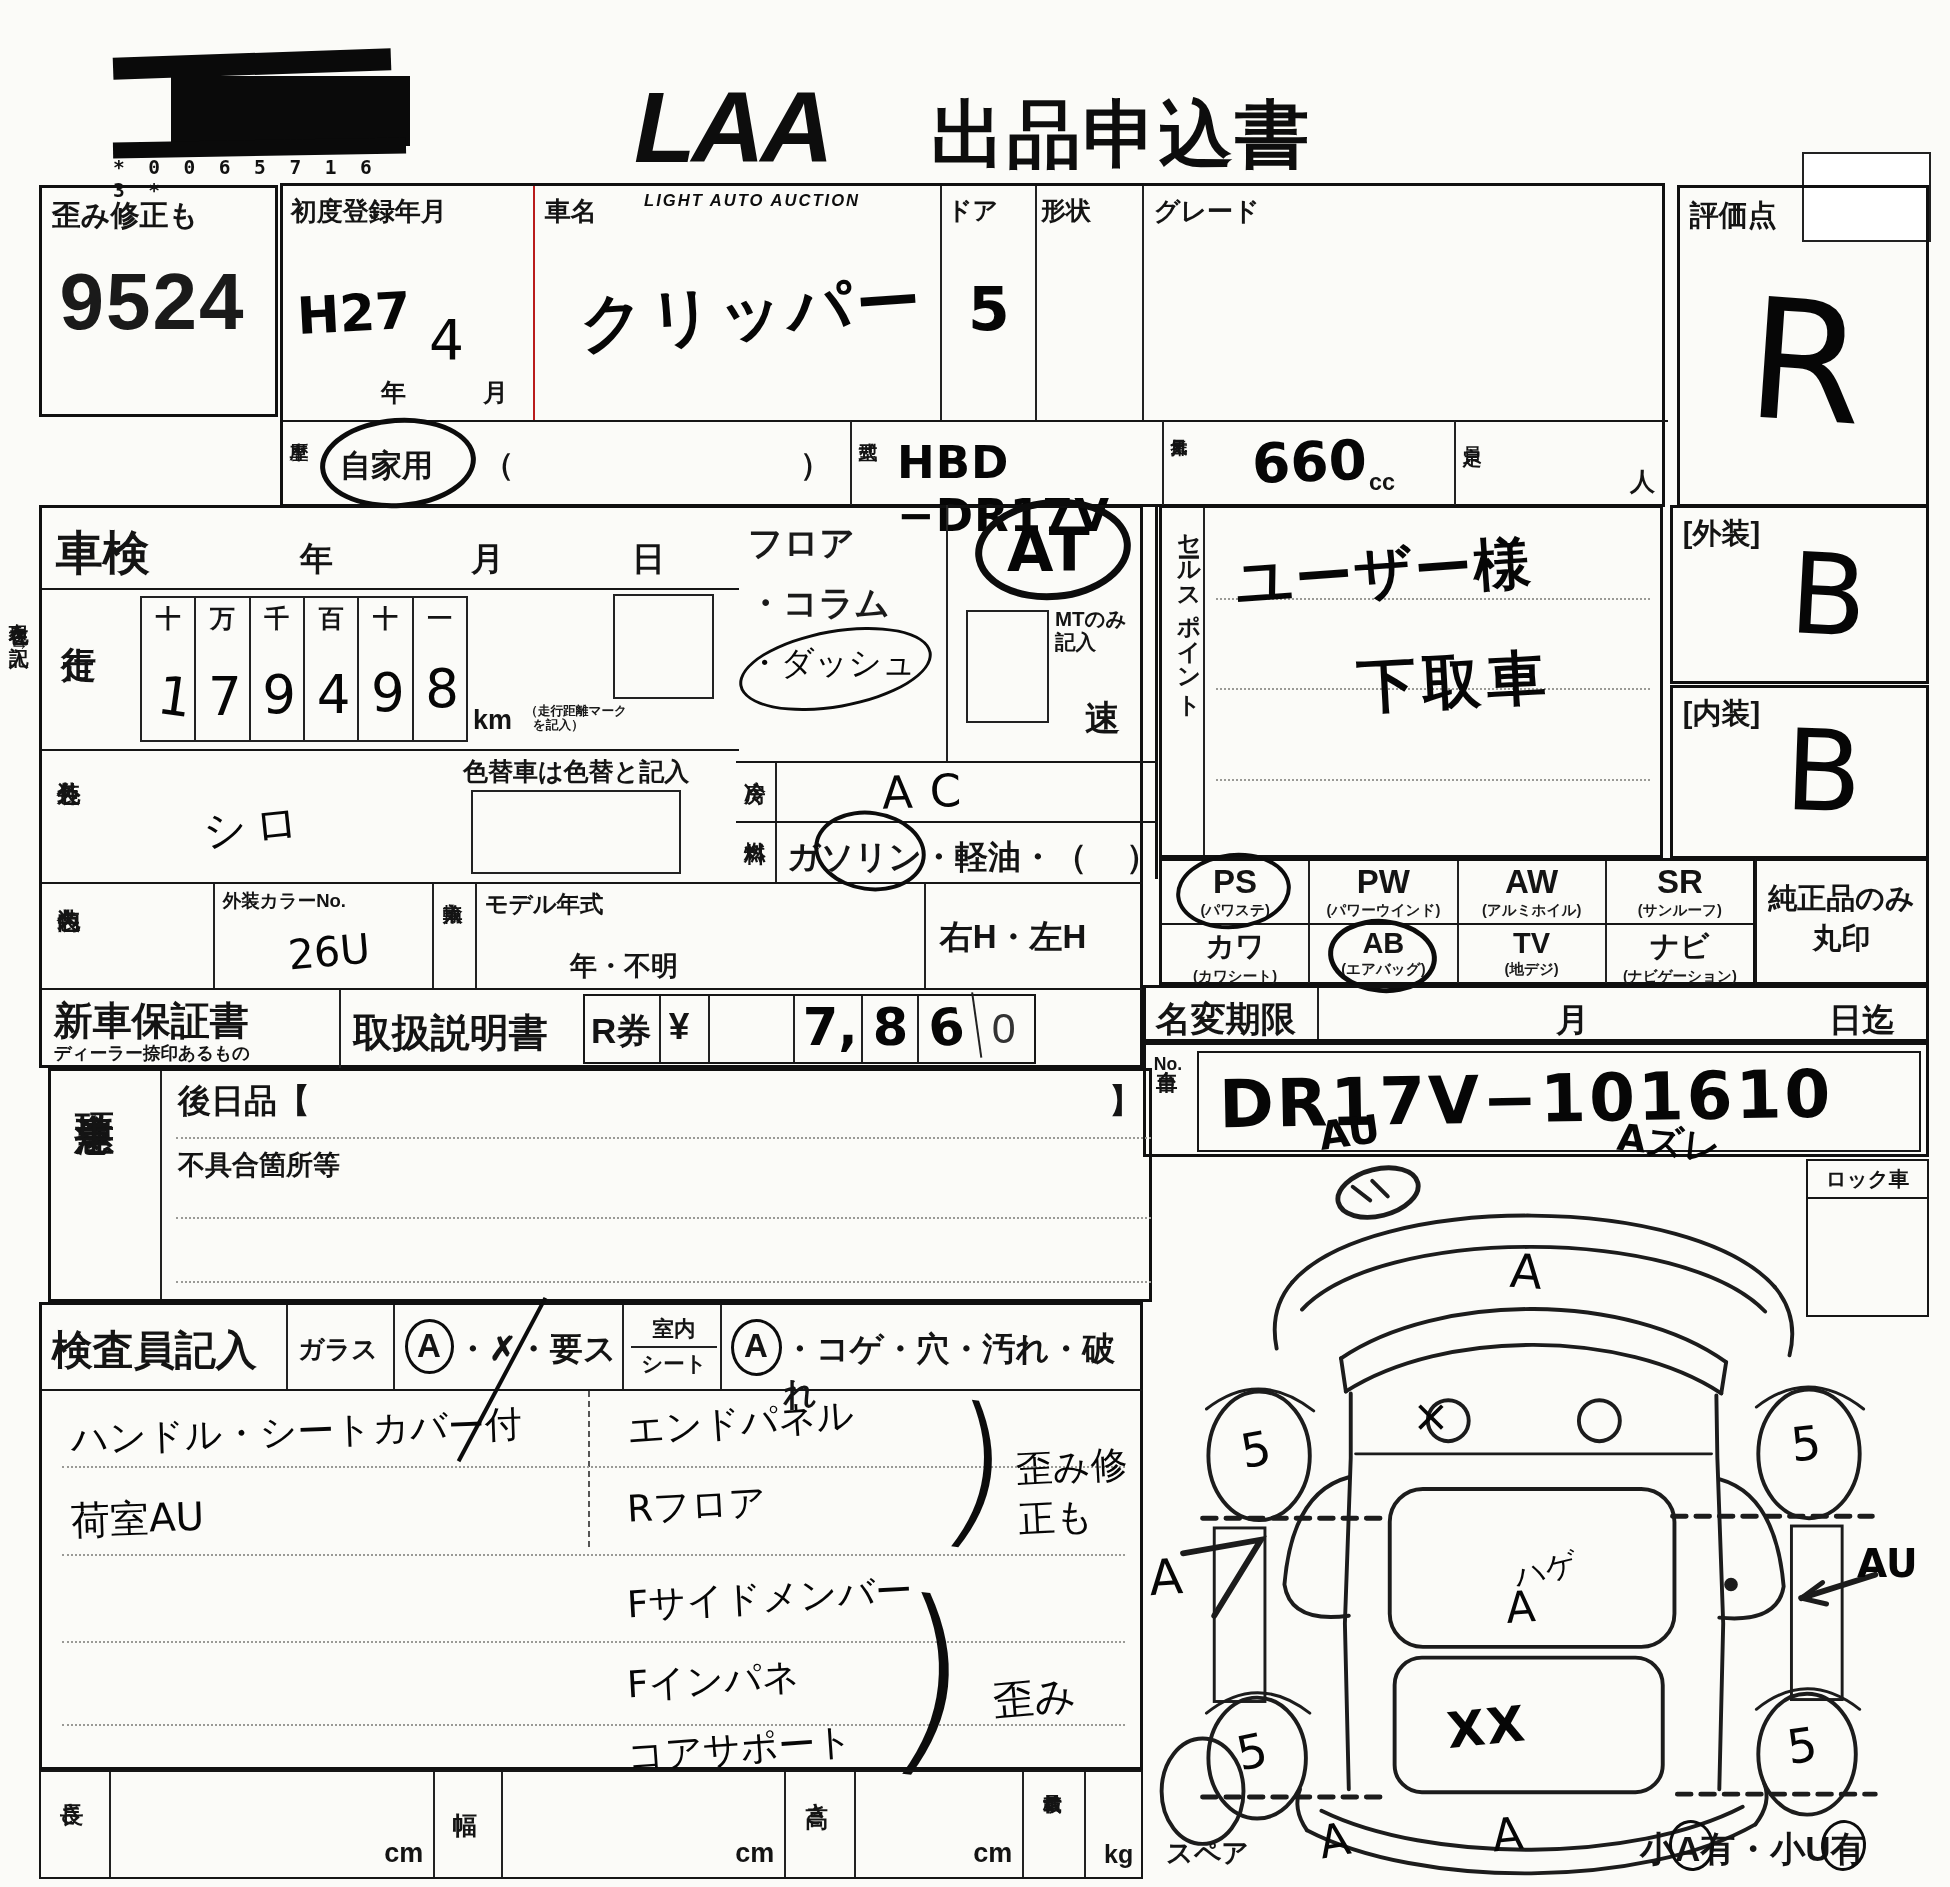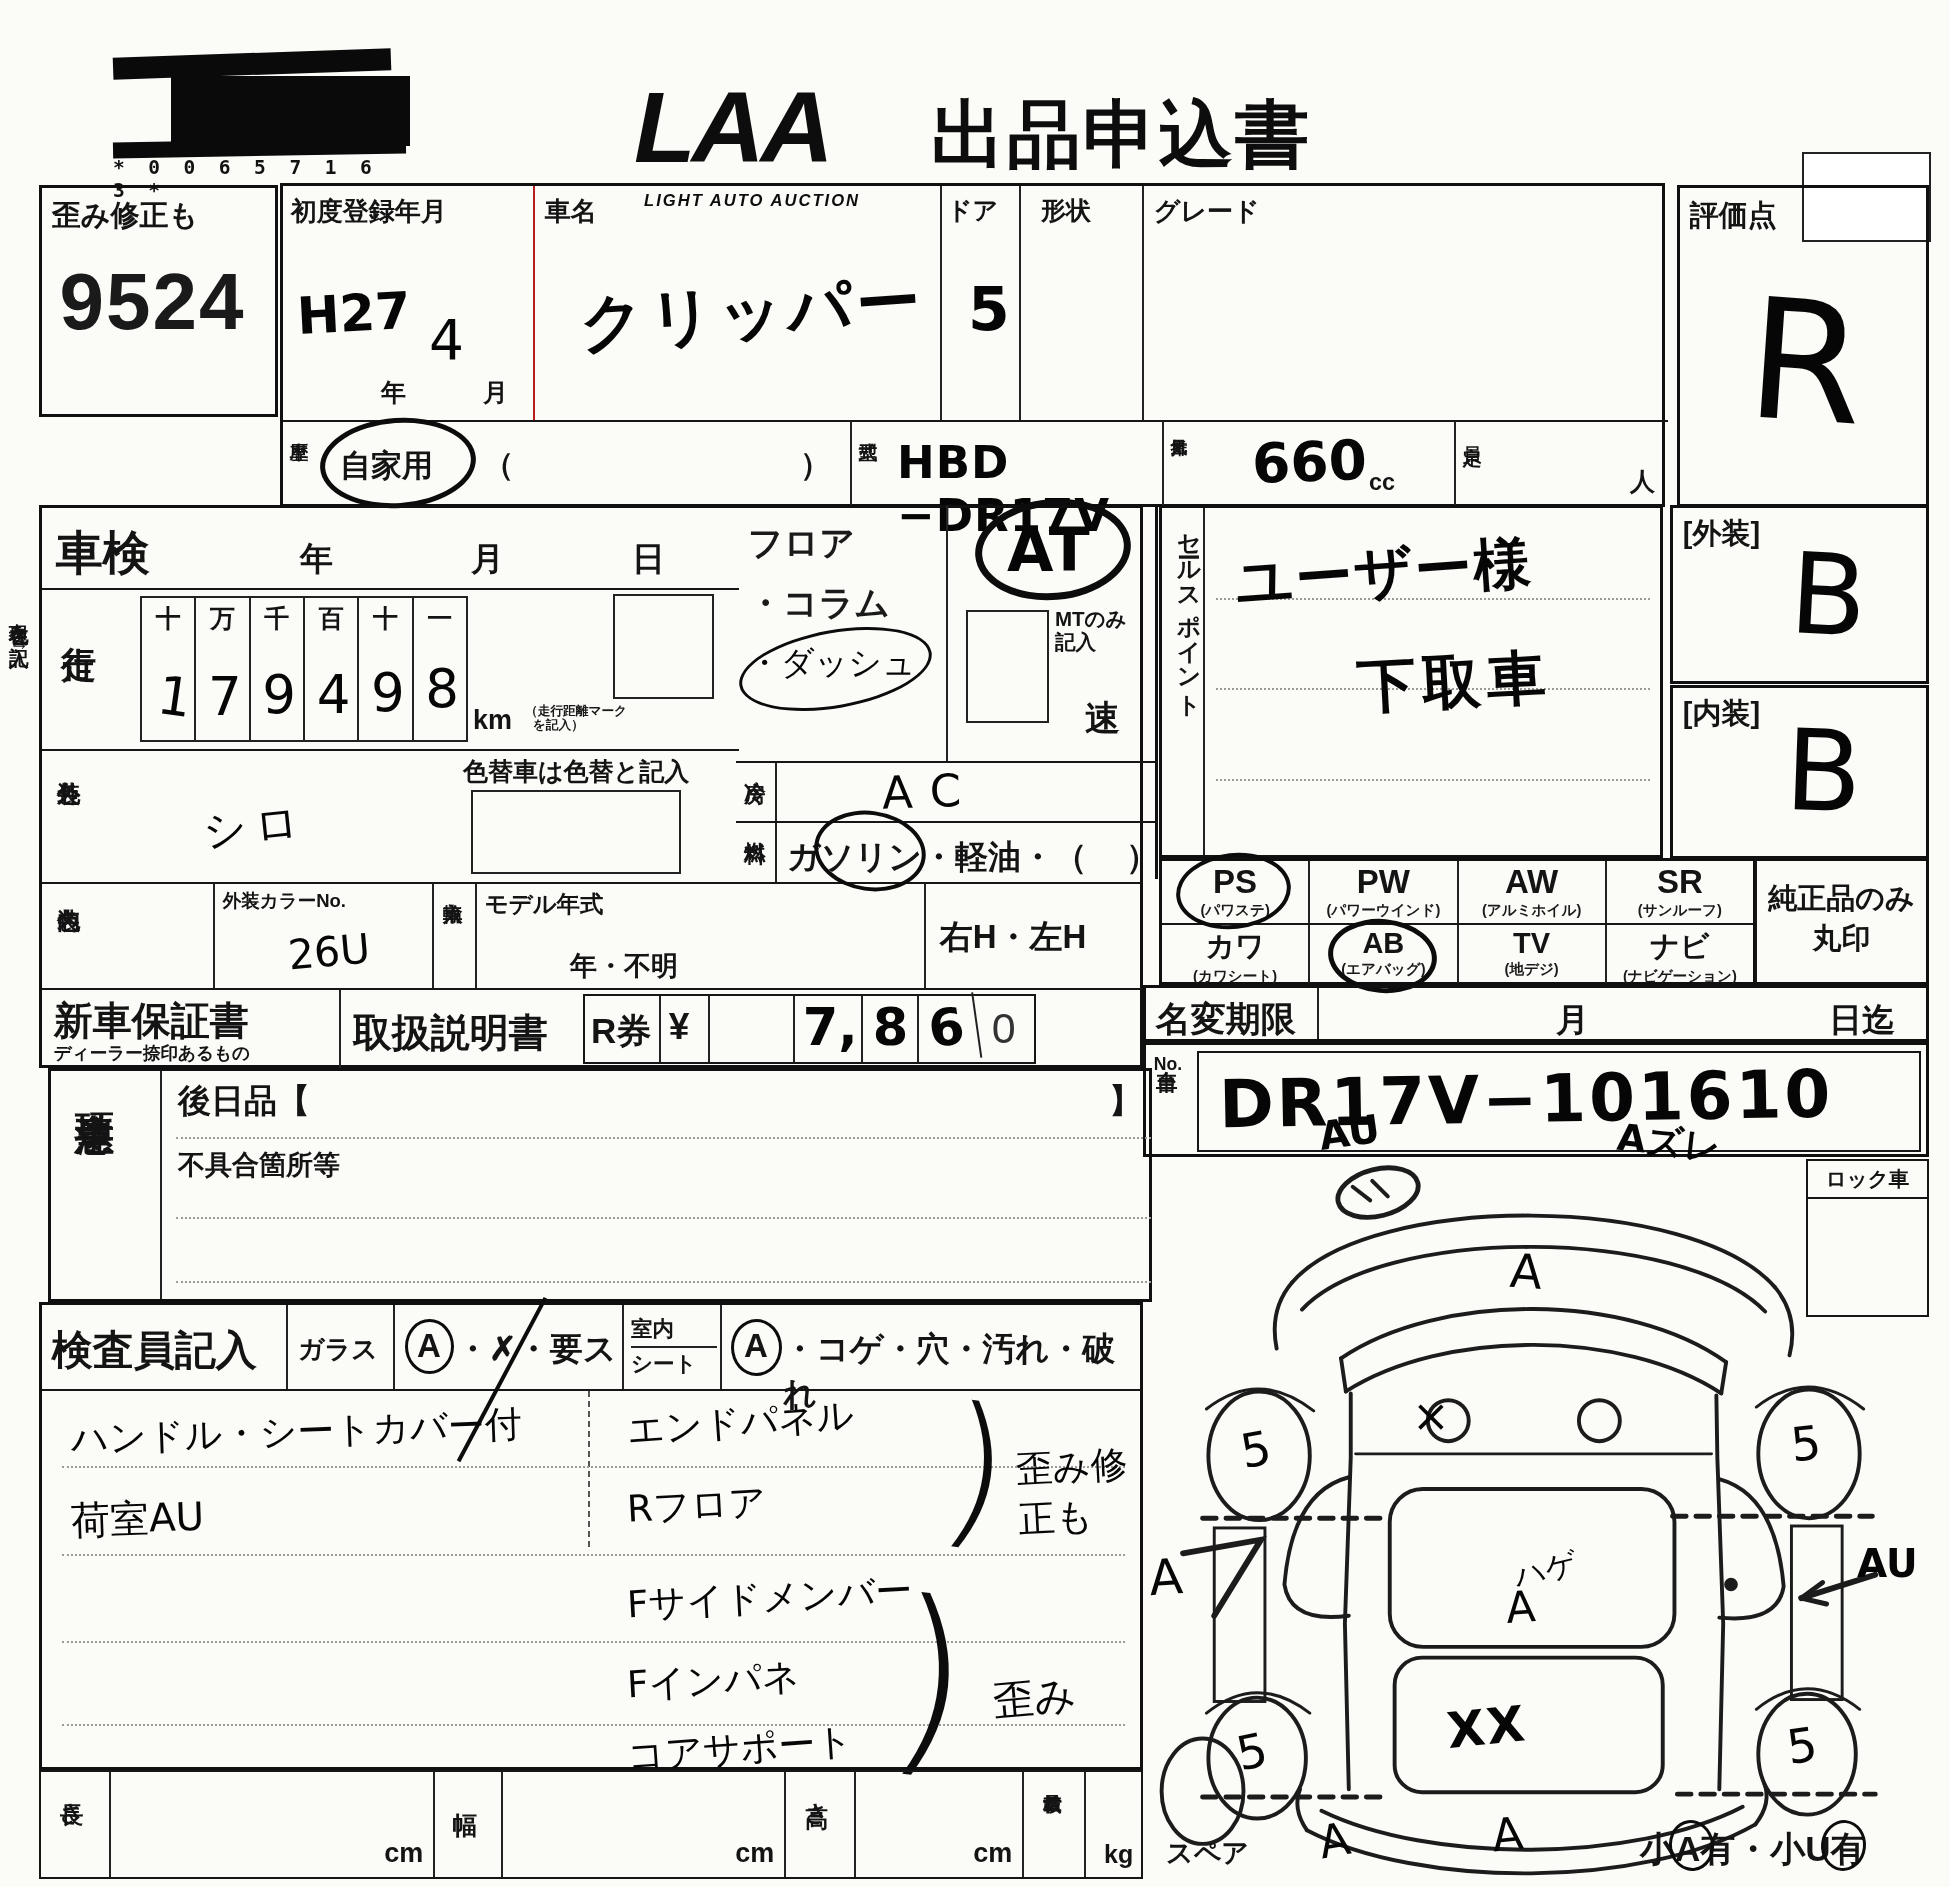--- a/index.html
+++ b/index.html
@@ -45,21 +45,21 @@
       <div class="abs lbl" style="left:7.8px;top:7.8px;font-size:26px;">初度登録年月</div>
       <div class="abs hw" style="left:13.7px;top:98px;font-size:51px;font-weight:bold;transform:rotate(-3deg);">H27</div>
       <div class="abs lbl" style="left:98px;top:190px;font-size:25px;">年</div>
       <div class="abs hw" style="left:146px;top:122px;font-size:55px;">4</div>
       <div class="abs lbl" style="left:200px;top:190px;font-size:25px;">月</div>
     </div>
     <div class="abs" style="left:252px;top:0;width:407px;height:234px;border-right:2px solid #222;">
       <div class="abs lbl" style="left:9.8px;top:7.8px;font-size:26px;">車名</div>
       <div class="abs hw" style="left:44px;top:83px;font-size:64px;font-weight:bold;transform:rotate(-4deg);letter-spacing:3.9px;">クリッパー</div>
     </div>
-    <div class="abs" style="left:658px;top:0;width:80px;height:234px;border-right:2px solid #222;">
+    <div class="abs" style="left:658px;top:0;width:96px;height:234px;border-right:2px solid #222;">
       <div class="abs lbl" style="left:5.9px;top:7.8px;font-size:25px;">ドア</div>
       <div class="abs hw" style="left:27px;top:88px;font-size:60px;font-weight:bold;">5</div>
     </div>
     <div class="abs" style="left:752px;top:0;width:109px;height:234px;border-right:2px solid #222;">
       <div class="abs lbl" style="left:5.9px;top:7.8px;font-size:25px;">形状</div>
     </div>
     <div class="abs" style="left:861px;top:0;width:524px;height:234px;">
       <div class="abs lbl" style="left:9.8px;top:7.8px;font-size:26px;">グレード</div>
     </div>
 
@@ -305,21 +305,21 @@
     <div class="abs" style="left:0;top:0;width:1100px;height:86px;border-bottom:2.9px solid #161616;">
       <div class="abs lbl" style="left:9.8px;top:17.6px;font-size:41px;font-weight:900;">検査員記入</div>
       <div class="abs" style="left:244px;top:0;width:2px;height:100%;background:#222;"></div>
       <div class="abs lbl" style="left:256px;top:27px;font-size:26px;">ガラス</div>
       <div class="abs" style="left:351px;top:0;width:2px;height:100%;background:#222;"></div>
       <div class="abs lbl" style="left:375px;top:21.5px;font-size:33px;">A</div>
       <div class="abs circ" style="left:363px;top:13.7px;width:49px;height:55px;border-width:3.9px;"></div>
       <div class="abs lbl" style="left:414px;top:21.5px;font-size:33px;">・✗・要ス</div>
       <div class="abs" style="left:458px;top:-17.6px;width:3.9px;height:185px;background:#0c0c0c;transform:rotate(28deg);"></div>
       <div class="abs" style="left:580px;top:0;width:2px;height:100%;background:#222;"></div>
-      <div class="abs lbl" style="left:589px;top:7.8px;font-size:21.5px;line-height:33px;width:86px;">
+      <div class="abs lbl" style="left:589px;top:7.8px;font-size:21.5px;line-height:33px;width:86px;text-align:center;">
         <div style="border-bottom:2px solid #222;">室内</div>
         <div>シート</div>
       </div>
       <div class="abs" style="left:678px;top:0;width:2px;height:100%;background:#222;"></div>
       <div class="abs lbl" style="left:702px;top:21.5px;font-size:33px;">A</div>
       <div class="abs circ" style="left:689px;top:13.7px;width:51px;height:57px;border-width:3.9px;"></div>
       <div class="abs lbl" style="left:741px;top:21.5px;font-size:33px;font-weight:900;">・コゲ・穴・汚れ・破れ</div>
     </div>
 
     <div class="abs dashv" style="left:546px;top:86px;height:156px;"></div>

